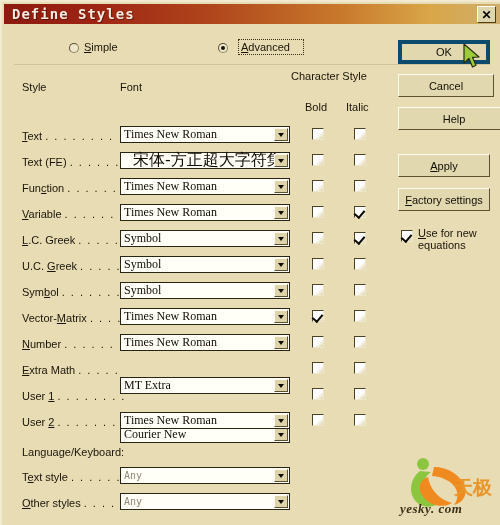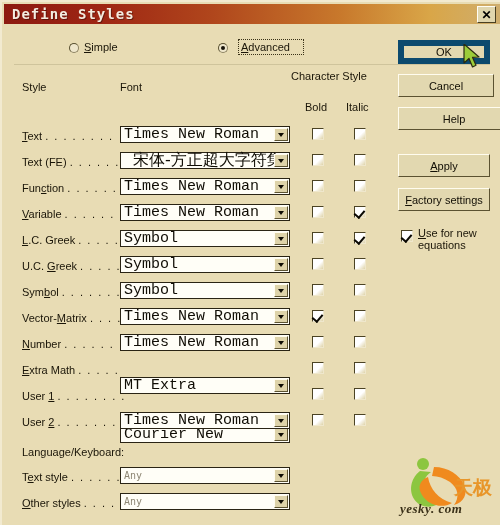--- a/index.html
+++ b/index.html
@@ -69,22 +69,22 @@
   
   .combo{
     position:absolute;height:17px;
     background:#fffef7;
     border:1px solid #2a2414;
     box-sizing:border-box;
     display:flex;align-items:center;
     cursor:pointer;
   }
   .combo .val{
-    padding-left:3px;font-size:15px;color:#100d05;white-space:nowrap;overflow:hidden;
-    font-family:Liberation Mono, monospace;
+    padding-left:3px;font-size:12px;color:#100d05;white-space:nowrap;overflow:hidden;
+    font-family:Liberation Serif, serif;
   }
   .combo.cjk .val{font-family:"DejaVu Sans","Liberation Sans",sans-serif;font-size:16px;padding-left:12px;}
   .combo.disabled .val{color:#8e8774;font-family:"DejaVu Sans Mono","Liberation Mono",monospace;font-size:10px;}
   .combo .arrow{
     position:absolute;right:1px;top:1px;width:14px;height:13px;
     background:#ded3a9;
     border-top:1px solid #fffcef;
     border-left:1px solid #fffcef;
     border-right:1px solid #5b5231;
     border-bottom:1px solid #5b5231;
@@ -123,21 +123,21 @@
     border-right:1px solid #5b5231;
     border-bottom:1px solid #5b5231;
     box-sizing:border-box;
     display:flex;align-items:center;justify-content:center;
     font-size:11px;color:#120f05;
     font-family:"Liberation Sans",sans-serif;
     cursor:pointer;
     white-space:nowrap;
   }
   .btn.default{
-    border:6px solid #0c4a6e;
+    border:4px solid #0c4a6e;
   }
   
   .hairline{
     position:absolute;left:12px;width:476px;height:1px;background:#cfc49c;
   }
   
   .cursor{position:absolute;pointer-events:none;}
   
   .wm{position:absolute;right:6px;bottom:4px;width:96px;height:74px;pointer-events:none;}
   .wm .wmtext{

